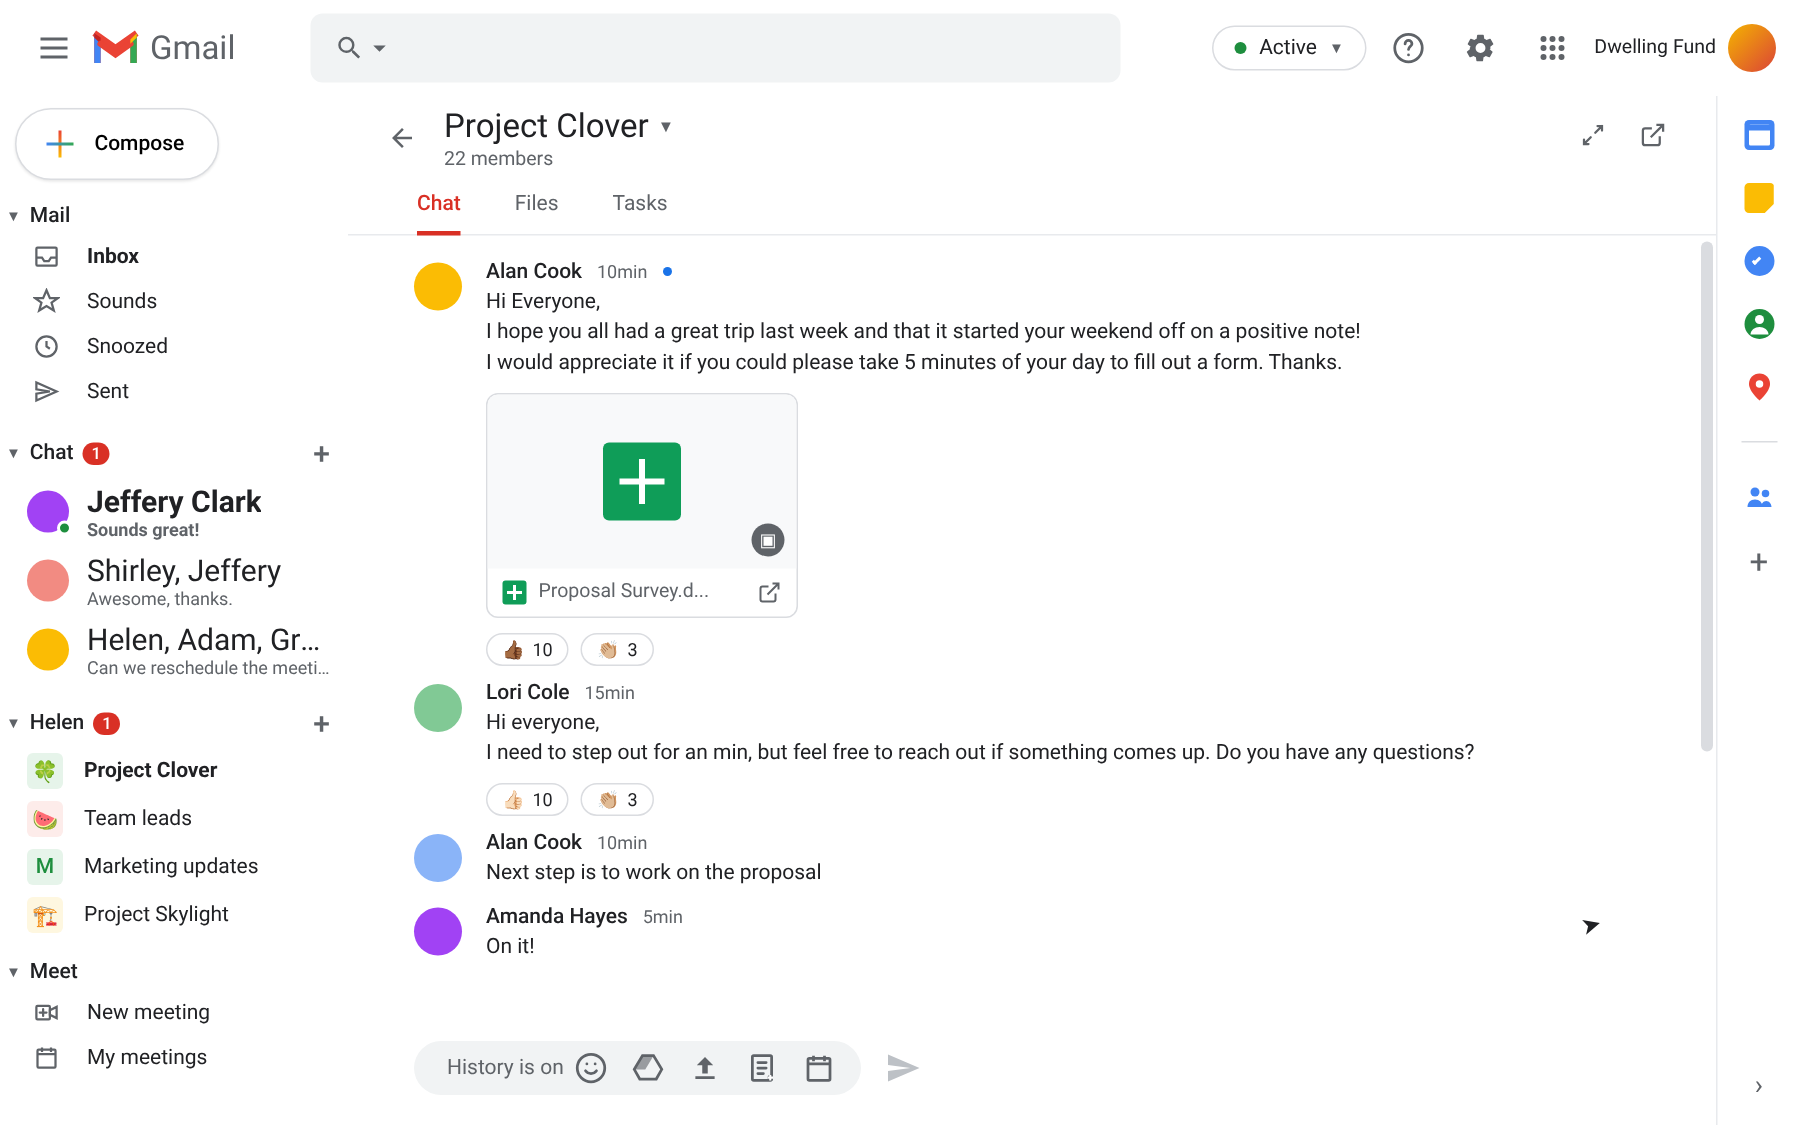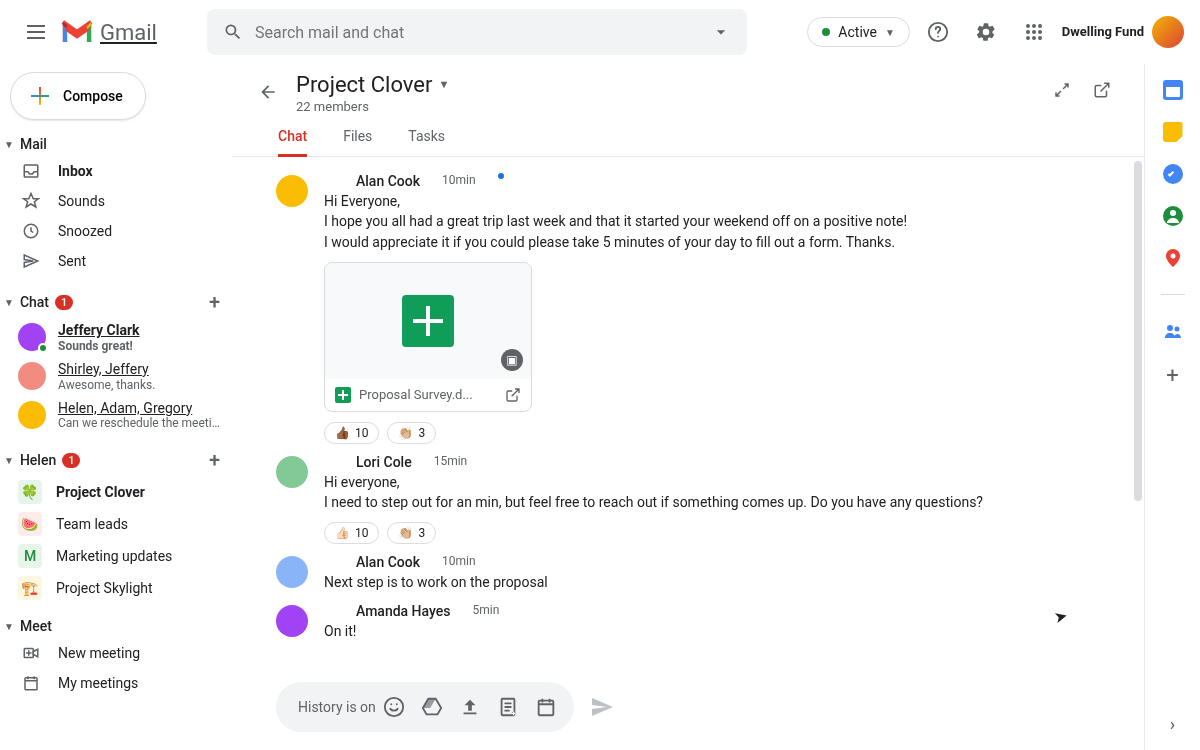--- a/index.html
+++ b/index.html
@@ -1,72 +1,72 @@
 <!DOCTYPE html>
 <html><head>
 <meta charset="utf-8">
 <style>
 *{box-sizing:border-box;margin:0;padding:0;font-family:'Google Sans',Roboto,Arial,sans-serif;}
 body{width:1200px;height:750px;overflow:hidden;background:#fff;color:#202124;font-size:14px;}
 .header{height:64px;display:flex;align-items:center;padding:0 16px;border-bottom:0;}
 .menu-btn{width:40px;height:40px;border-radius:50%;display:flex;align-items:center;justify-content:center;cursor:pointer;}
 .hamburger{display:flex;flex-direction:column;gap:4px;}
 .hamburger span{width:18px;height:2px;background:#5f6368;}
-.logo{display:flex;align-items:center;margin-left:4px;margin-right:50px;text-decoration:underline;}
+.logo{display:flex;align-items:center;margin-left:4px;margin-right:50px;}
 .logo-icon{width:34px;height:26px;position:relative;}
 .logo-text{font-size:22px;color:#5f6368;margin-left:6px;font-weight:400;}
 .search-bar{flex:0 0 540px;height:46px;background:#f1f3f4;border-radius:8px;display:flex;align-items:center;padding:0 16px;}
 .search-bar input{flex:1;border:none;background:none;font-size:16px;color:#5f6368;outline:none;margin-left:12px;}
 .header-right{margin-left:auto;display:flex;align-items:center;gap:8px;}
 .active-pill{border:1px solid #dadce0;border-radius:20px;padding:6px 14px;display:flex;align-items:center;gap:8px;font-size:14px;cursor:pointer;}
 .green-dot{width:8px;height:8px;background:#1e8e3e;border-radius:50%;}
 .hdr-icon{width:40px;height:40px;border-radius:50%;display:flex;align-items:center;justify-content:center;color:#5f6368;cursor:pointer;font-size:20px;}
-.org-name{font-weight:700;font-size:13px;text-align:right;line-height:1.1;}
+.org-name{font-weight:400;font-size:13px;text-align:right;line-height:1.1;}
 .avatar{width:32px;height:32px;border-radius:50%;background:#ddd;display:inline-block;}
 
 .body{display:flex;height:686px;}
 .sidebar{width:232px;padding:8px 0;overflow:hidden;}
 .compose{margin:0 0 12px 10px;border:1px solid #dadce0;background:#fff;border-radius:24px;height:48px;width:136px;display:flex;align-items:center;padding:0 20px;gap:14px;font-size:14px;font-weight:500;box-shadow:0 1px 2px rgba(0,0,0,.1);cursor:pointer;}
 .compose-plus{position:relative;width:18px;height:18px;}
 .compose-plus::before,.compose-plus::after{content:"";position:absolute;background:#000;}
 .compose-plus::before{left:8px;top:0;width:2px;height:18px;background:linear-gradient(#EA4335,#FBBC05);}
 .compose-plus::after{top:8px;left:0;height:2px;width:18px;background:linear-gradient(90deg,#4285F4,#34A853);}
 .section-hdr{display:flex;align-items:center;padding:4px 12px 4px 4px;font-size:14px;font-weight:500;color:#202124;cursor:pointer;}
 .section-hdr .caret{font-size:10px;margin-right:6px;color:#5f6368;}
 .section-hdr .badge{background:#d93025;color:#fff;border-radius:9px;font-size:11px;padding:1px 6px;margin-left:6px;}
 .section-hdr .plus{margin-left:auto;color:#5f6368;font-size:20px;cursor:pointer;}
 .nav-item{display:flex;align-items:center;padding:0 12px 0 22px;height:30px;border-radius:0 16px 16px 0;cursor:pointer;gap:18px;font-size:14px;color:#202124;}
 .nav-item.bold{font-weight:700;}
 .nav-item .nav-icon{width:18px;color:#5f6368;font-size:16px;display:flex;justify-content:center;}
 .chat-item{display:flex;align-items:center;padding:4px 12px 4px 18px;gap:12px;cursor:pointer;}
 .chat-avatar{width:28px;height:28px;border-radius:50%;background:#ccc;flex-shrink:0;position:relative;}
 .presence-dot{position:absolute;right:-2px;bottom:-2px;width:10px;height:10px;border-radius:50%;background:#1e8e3e;border:2px solid #fff;}
 .chat-text{overflow:hidden;}
-.chat-name{font-size:14px;line-height:1.2;white-space:nowrap;overflow:hidden;text-overflow:ellipsis;text-decoration:underline;}
+.chat-name{font-size:20px;line-height:1.2;white-space:nowrap;overflow:hidden;text-overflow:ellipsis;}
 .chat-snippet{font-size:12px;color:#5f6368;white-space:nowrap;overflow:hidden;text-overflow:ellipsis;}
 .room-item{display:flex;align-items:center;padding:0 12px 0 18px;height:32px;gap:14px;cursor:pointer;font-size:14px;}
 .room-icon{width:24px;height:24px;border-radius:4px;display:flex;align-items:center;justify-content:center;font-size:14px;}
 
 .main{flex:1;display:flex;flex-direction:column;border-left:0;position:relative;}
 .room-header{padding:8px 24px 0 24px;display:flex;align-items:flex-start;}
 .back-arrow{width:40px;height:40px;margin-left:-8px;margin-right:8px;color:#5f6368;display:flex;align-items:center;justify-content:center;cursor:pointer;font-size:20px;}
 .room-title{font-size:22px;font-weight:400;display:flex;align-items:center;gap:6px;}
 .room-sub{font-size:13px;color:#5f6368;margin-top:2px;}
 .room-actions{margin-left:auto;display:flex;gap:4px;color:#5f6368;}
 .room-actions div{width:36px;height:36px;display:flex;align-items:center;justify-content:center;cursor:pointer;font-size:18px;}
 
 .tabs{display:flex;gap:36px;padding:10px 24px 0 46px;border-bottom:1px solid #e8eaed;margin-top:4px;}
 .tab{font-size:14px;padding-bottom:10px;cursor:pointer;color:#5f6368;}
 .tab.active{color:#d93025;font-weight:500;border-bottom:3px solid #d93025;margin-bottom:-1px;}
 
 .messages{flex:1;overflow-y:auto;padding:6px 40px 10px 44px;position:relative;}
 .msg{display:flex;gap:16px;margin-top:10px;}
 .msg-avatar{width:32px;height:32px;border-radius:50%;background:#ccc;flex-shrink:0;margin-top:2px;}
 .msg-body{flex:1;}
-.msg-head{display:flex;gap:22px;margin-left:32px;}
+.msg-head{display:flex;align-items:center;gap:10px;}
 .msg-author{font-weight:500;font-size:14px;}
 .msg-time{font-size:12px;color:#5f6368;}
 .blue-dot{width:6px;height:6px;border-radius:50%;background:#1a73e8;}
 .msg-text{font-size:14px;line-height:1.45;margin-top:2px;color:#202124;}
 .attachment{width:208px;border:1px solid #dadce0;border-radius:8px;margin-top:10px;overflow:hidden;}
 .attach-preview{height:116px;background:#f8f9fa;display:flex;align-items:center;justify-content:center;position:relative;}
 .sheets-icon-big{width:52px;height:52px;background:#0f9d58;border-radius:4px;display:flex;align-items:center;justify-content:center;}
 .sheets-icon-big::before,.sheets-icon-big::after{content:"";position:absolute;background:#fff;}
 .sheets-icon-big::before{width:4px;height:30px;}
 .sheets-icon-big::after{width:30px;height:4px;}
@@ -74,21 +74,21 @@
 .attach-footer{display:flex;align-items:center;padding:8px 10px;gap:8px;font-size:13px;color:#5f6368;}
 .sheets-mini{width:16px;height:16px;background:#0f9d58;border-radius:2px;position:relative;}
 .sheets-mini::before,.sheets-mini::after{content:"";position:absolute;background:#fff;}
 .sheets-mini::before{left:7px;top:3px;width:2px;height:10px;}
 .sheets-mini::after{top:7px;left:3px;height:2px;width:10px;}
 .attach-name{flex:1;white-space:nowrap;overflow:hidden;text-overflow:ellipsis;}
 .reactions{display:flex;gap:8px;margin-top:10px;}
 .reaction{border:1px solid #dadce0;border-radius:14px;padding:3px 10px;font-size:12px;display:flex;align-items:center;gap:5px;cursor:pointer;}
 
 .composer-wrap{padding:10px 40px 18px 44px;}
-.composer{background:#f1f3f4;border-radius:28px;height:50px;display:flex;align-items:center;padding:0 10px 0 22px;}
+.composer{background:#f1f3f4;border-radius:28px;height:36px;display:flex;align-items:center;padding:0 10px 0 22px;}
 .composer-text{flex:1;color:#5f6368;font-size:14px;}
 .composer-icons{display:flex;gap:2px;align-items:center;}
 .composer-icons .ci{width:36px;height:36px;display:flex;align-items:center;justify-content:center;color:#5f6368;cursor:pointer;font-size:20px;}
 .send-btn{width:40px;height:40px;display:flex;align-items:center;justify-content:center;color:#bdc1c6;margin-left:8px;font-size:22px;}
 
 .right-rail{width:56px;border-left:1px solid #e8eaed;padding-top:16px;display:flex;flex-direction:column;align-items:center;gap:22px;position:relative;}
 .rail-icon{width:20px;height:20px;border-radius:3px;cursor:pointer;}
 .rail-divider{width:24px;height:1px;background:#dadce0;margin:4px 0;}
 .rail-expand{position:absolute;bottom:16px;color:#5f6368;font-size:18px;cursor:pointer;}
 
@@ -117,21 +117,20 @@
       <path d="M2 4v-2l3 2v3z" fill="#C5221F"></path>
       <path d="M5 7l7 5 7-5" fill="none" stroke="#EA4335" stroke-width="3" stroke-linecap="round"></path>
       <path d="M19 5l3-3v2l-3 3z" fill="#FBBC04"></path>
     </svg>
     <span class="logo-text">Gmail</span>
   </div>
   <div class="search-bar">
     <svg width="20" height="20" viewBox="0 0 24 24" fill="#5f6368">
         <path d="M15.5 14h-.79l-.28-.27A6.471 6.471 0 0016 9.5 6.5 6.5 0 109.5 16c1.61 0 3.09-.59 4.23-1.57l.27.28v.79l5 4.99L20.49 19l-4.99-5zm-6 0C7.01 14 5 11.99 5 9.5S7.01 5 9.5 5 14 7.01 14 9.5 11.99 14 9.5 14z"></path>
       </svg>
-    <input placeholder="Search mail and chat" style="">
     <svg width="20" height="20" viewBox="0 0 24 24" fill="#5f6368" style="cursor:pointer">
         <path d="M7 10l5 5 5-5z"></path>
       </svg>
   </div>
   <div class="header-right">
     <div class="active-pill">
       <span class="green-dot"></span>
       <span>Active</span>
       <span style="font-size:10px;color:#5f6368">▼</span>
     </div>

